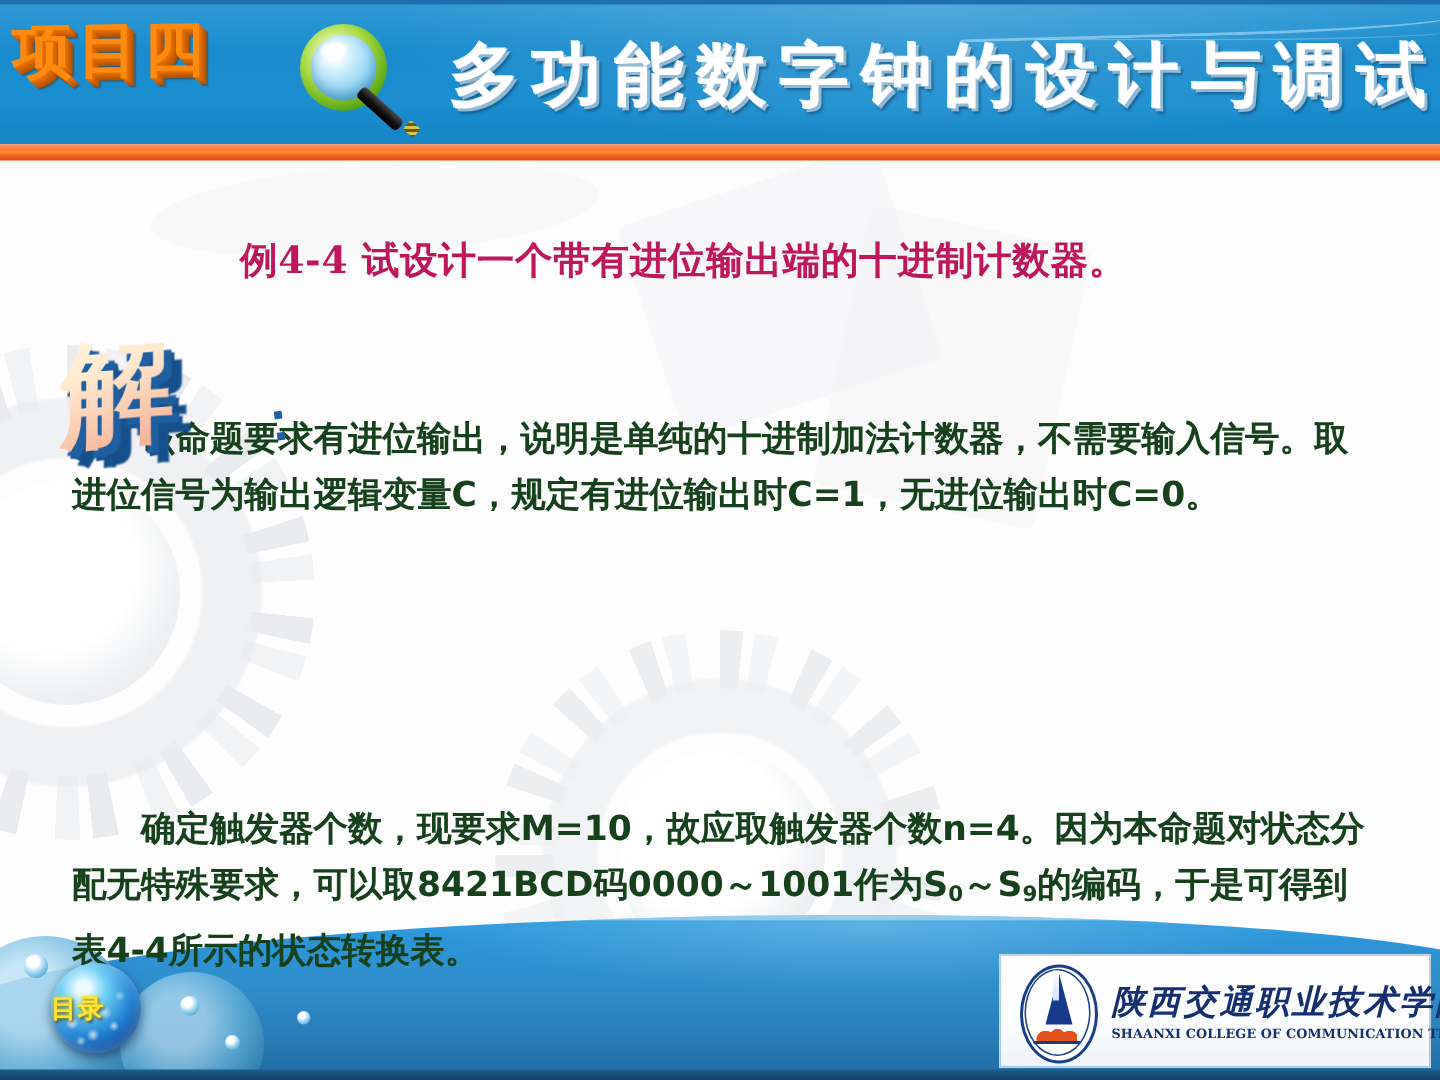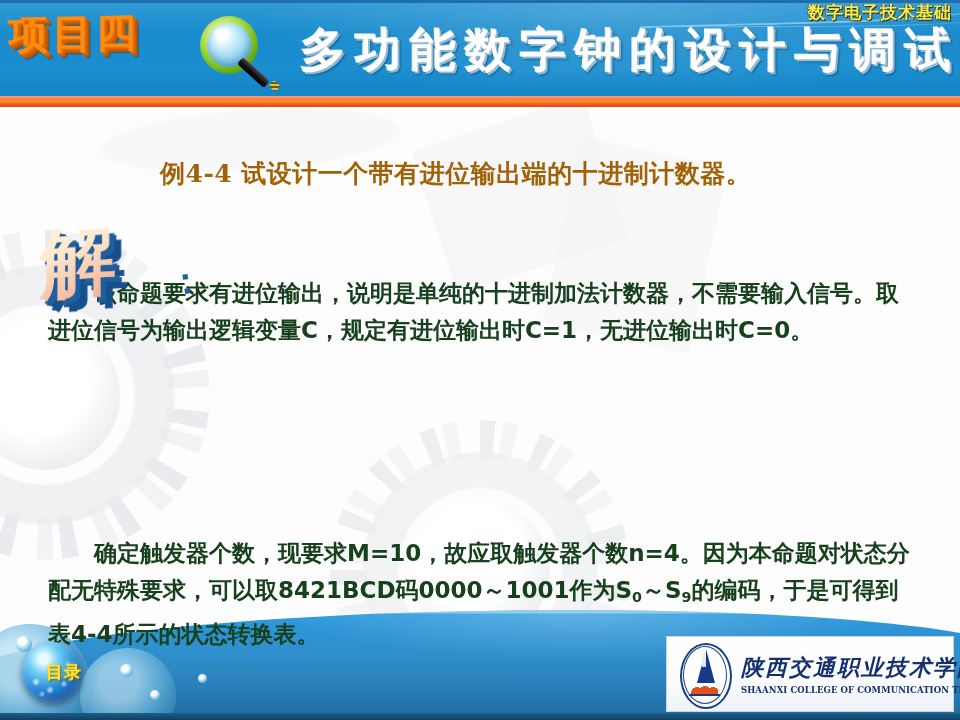--- a/index.html
+++ b/index.html
@@ -169,25 +169,25 @@
     background:radial-gradient(circle at 40% 35%, #bfe3f5 0 22%, #6fb8de 48%, #2f7fae 78%, #1d5d85 100%);
     opacity:.85;
   }
   .fg-dot{
     position:absolute;border-radius:50%;
     background:radial-gradient(circle at 38% 32%, #ffffff 0 25%, #8fd0ee 55%, #2f88b8 100%);
   }
 
   
   .toc{
-    position:absolute;left:22px;bottom:18px;width:60px;height:60px;z-index:12;
+    position:absolute;left:34px;bottom:18px;width:60px;height:60px;z-index:12;
     border-radius:50%;
     background:radial-gradient(circle at 36% 28%, #eafaff 0 8%, #6fd0f5 26%, #1f7ed0 58%, #123d86 85%, #2d1050 100%);
     box-shadow:0 3px 7px rgba(0,20,50,.55), inset 0 0 9px rgba(255,255,255,.3);
-    display:flex;align-items:center;justify-content:flex-end;
+    display:flex;align-items:center;justify-content:flex-start;
     overflow:hidden;cursor:pointer;
   }
   .toc-bubbles{
     position:absolute;inset:0;border-radius:50%;
     background:
       radial-gradient(6px 6px at 14px 40px, rgba(255,255,255,.85), rgba(255,255,255,0) 70%),
       radial-gradient(6px 6px at 28px 48px, rgba(255,255,255,.75), rgba(255,255,255,0) 70%),
       radial-gradient(5px 5px at 42px 42px, rgba(255,255,255,.7), rgba(255,255,255,0) 70%),
       radial-gradient(5px 5px at 20px 52px, rgba(255,255,255,.6), rgba(255,255,255,0) 70%),
       radial-gradient(7px 7px at 36px 33px, rgba(255,255,255,.55), rgba(255,255,255,0) 70%),
@@ -245,21 +245,21 @@
     font-family:"DejaVu Serif","Liberation Serif",serif;
     font-size:8.5px;font-weight:bold;color:#16306f;letter-spacing:.1px;
     white-space:nowrap;
   }
 
   
   .content{position:absolute;left:0;top:107px;width:960px;height:555px;z-index:5;}
   .example-line{
     position:absolute;left:160px;top:50px;width:760px;
     font-family:"DejaVu Serif","Liberation Serif",serif;
-    font-size:25px;font-weight:bold;color:#a16207;
+    font-size:25px;font-weight:bold;color:#be185d;
     letter-spacing:.5px;white-space:nowrap;
   }
 
   .jie{
     position:absolute;left:40px;top:105px;z-index:7;
     font-family:"DejaVu Sans","Liberation Sans",sans-serif;
     font-size:76px;font-weight:bold;letter-spacing:2px;
     background:linear-gradient(160deg,#fff7e2 0%,#ffe9cf 35%,#f7bfa4 70%,#e8a187 100%);
     -webkit-background-clip:text;background-clip:text;
     color:transparent;
@@ -301,21 +301,20 @@
     <div class="swoosh" style="left:100px;top:110px;width:300px;height:60px;transform:rotate(-4deg);border-radius:50%;opacity:.5;"></div>
   </div>
 
   <div class="header">
     <div class="hdr-sheen"></div>
     <div class="hdr-topline"></div>
     <div class="hdr-wave"></div>
     <div class="hdr-wave2"></div>
   </div>
 
-  <div class="subject">数字电子技术基础</div>
 
   <div class="badge">项目四</div>
 
   <div class="magnifier">
     <div class="mag-ring"></div>
     <div class="mag-glass"></div>
     <div class="mag-hl"></div>
     <div class="mag-handle"></div>
     <div class="mag-tip"></div>
   </div>

